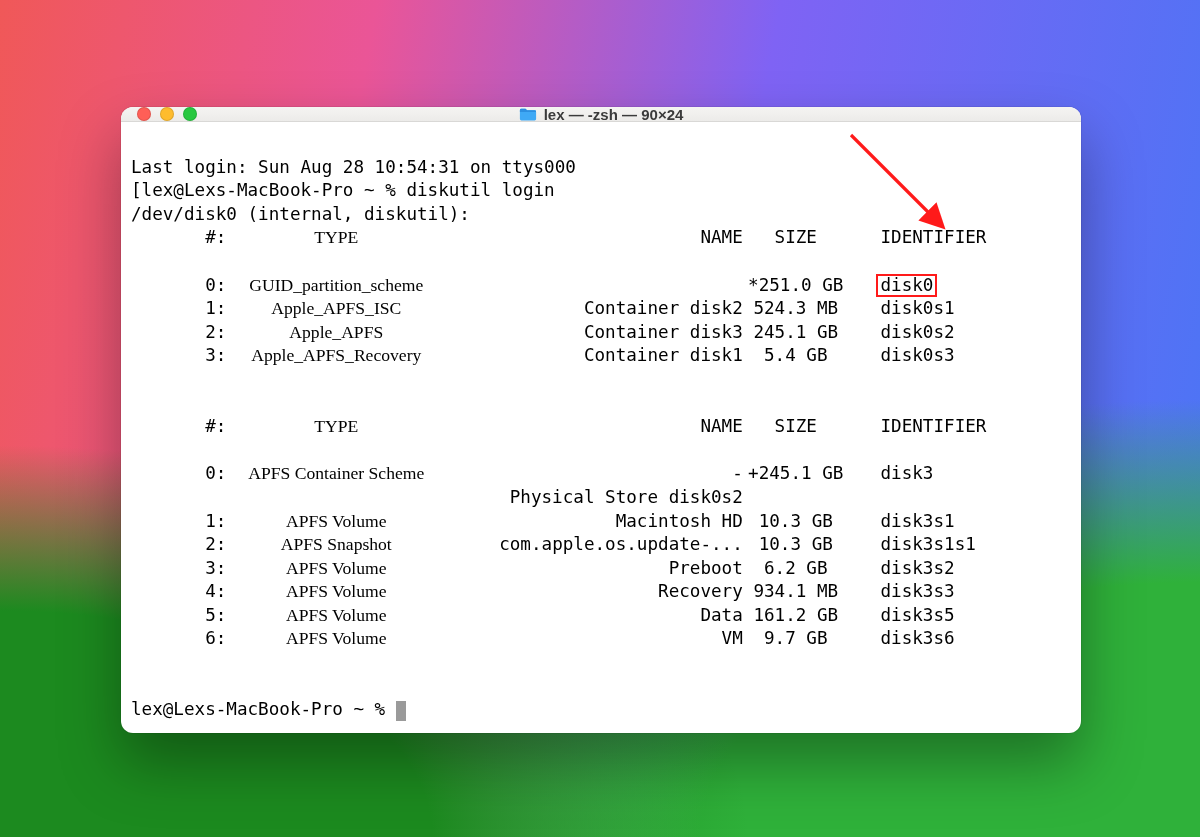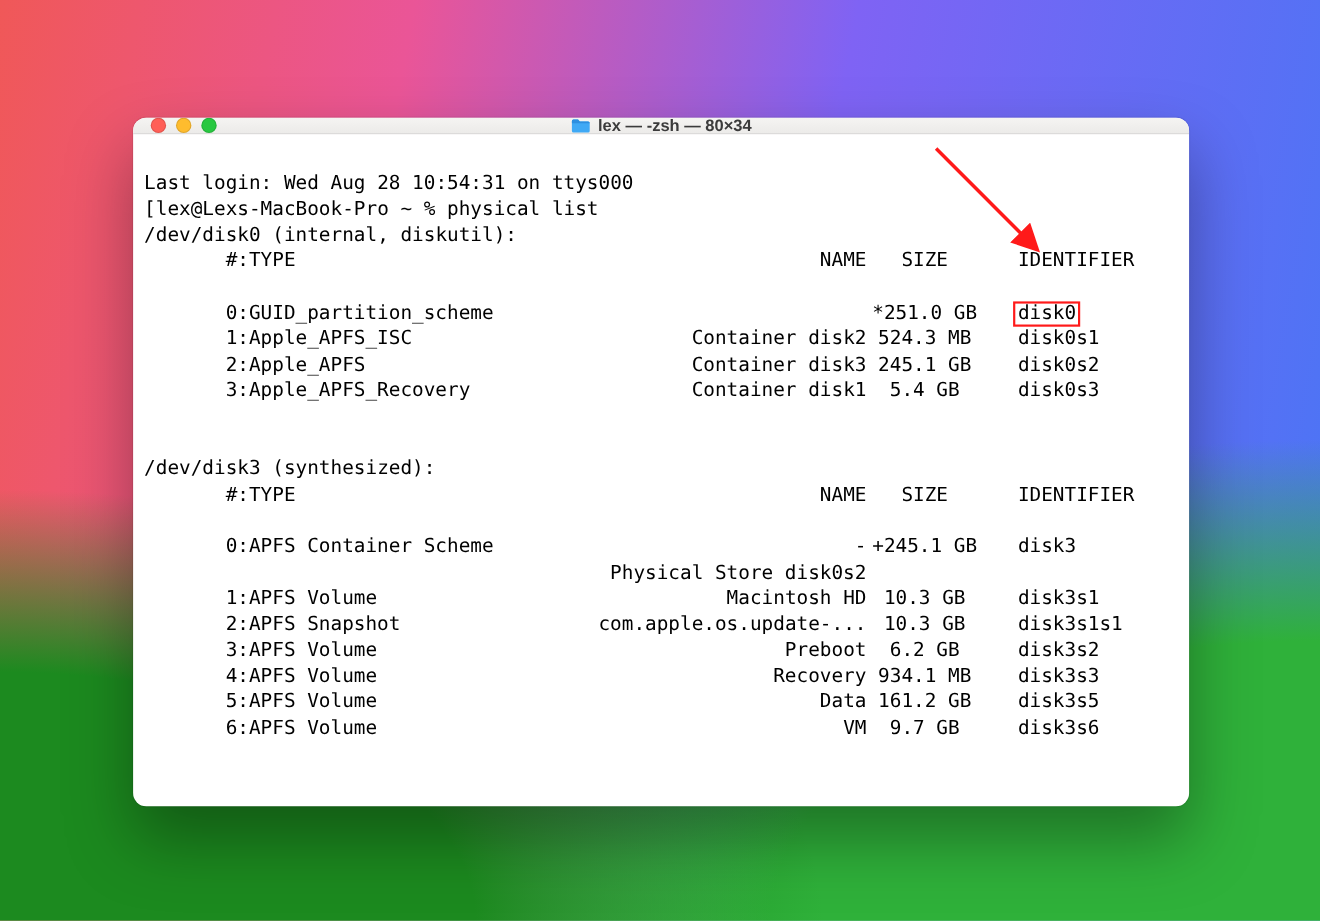--- a/index.html
+++ b/index.html
@@ -84,21 +84,21 @@
     font-size: 17.6px;
     line-height: 23.6px;
     color: #000;
     white-space: pre;
     letter-spacing: 0;
     position: relative;
   }
 
   .row { display: flex; }
   .c-idx  { width: 6ch; text-align: right; }
-  .c-type { width: 25ch; text-align: left; }
+  .c-type { width: 25ch; text-align: center; font-family: Liberation Serif, serif; }
   .c-name { width: 27ch; padding-left: 1ch; text-align: right; }
   .c-size { width: 10ch; text-align: center; }
   .c-id   { padding-left: 3ch; }
   .pad3 { display:inline-block; width:3ch; }
 
   .cursor-block {
     display: inline-block;
     width: 1ch;
     height: 1.15em;
     background: #9a9a9a;
@@ -132,35 +132,35 @@
       <div class="tl yellow"></div>
       <div class="tl green"></div>
     </div>
     <div class="title-center">
       <span class="folder-icon">
         <svg viewBox="0 0 20 16" width="18" height="15">
           <path d="M1 3.2 Q1 1.6 2.6 1.6 H7.2 L9 3.4 H17.4 Q19 3.4 19 5 V13 Q19 14.6 17.4 14.6 H2.6 Q1 14.6 1 13 Z" fill="#3fa9f5"></path>
           <path d="M1 3.2 Q1 1.6 2.6 1.6 H7.2 L9 3.4 H17.4 Q19 3.4 19 5 V5.2 H1 Z" fill="#2d8fe0"></path>
         </svg>
       </span>
-      <span>lex — -zsh — 80×34</span>
+      <span>lex — -zsh — 90×24</span>
     </div>
   </div>
 
   <div class="terminal-body">
-<span>Last login: Wed Aug 28 10:54:31 on ttys000</span>
-<span><span>[lex@Lexs-MacBook-Pro ~ % </span><span>physical list</span></span>
+<span>Last login: Sun Aug 28 10:54:31 on ttys000</span>
+<span><span>[lex@Lexs-MacBook-Pro ~ % </span><span>diskutil login</span></span>
 <span>/dev/disk0 (internal, diskutil):</span>
 <div class="row"><span class="pad3"></span><span class="c-idx">#:</span><span class="c-type">TYPE</span><span class="c-name">NAME</span><span class="c-size">SIZE</span><span class="c-id">IDENTIFIER</span></div>
 <div class="row"><span class="pad3"></span><span class="c-idx">0:</span><span class="c-type">GUID_partition_scheme</span><span class="c-name"></span><span class="c-size">*251.0 GB</span><span class="c-id"><span class="highlight-box">disk0</span></span></div><div class="row"><span class="pad3"></span><span class="c-idx">1:</span><span class="c-type">Apple_APFS_ISC</span><span class="c-name">Container disk2</span><span class="c-size">524.3 MB</span><span class="c-id">disk0s1</span></div><div class="row"><span class="pad3"></span><span class="c-idx">2:</span><span class="c-type">Apple_APFS</span><span class="c-name">Container disk3</span><span class="c-size">245.1 GB</span><span class="c-id">disk0s2</span></div><div class="row"><span class="pad3"></span><span class="c-idx">3:</span><span class="c-type">Apple_APFS_Recovery</span><span class="c-name">Container disk1</span><span class="c-size">5.4 GB</span><span class="c-id">disk0s3</span></div>
 <span> </span>
-<span>/dev/disk3 (synthesized):</span>
 <div class="row"><span class="pad3"></span><span class="c-idx">#:</span><span class="c-type">TYPE</span><span class="c-name">NAME</span><span class="c-size">SIZE</span><span class="c-id">IDENTIFIER</span></div>
 <div class="row"><span class="pad3"></span><span class="c-idx">0:</span><span class="c-type">APFS Container Scheme</span><span class="c-name">-</span><span class="c-size">+245.1 GB</span><span class="c-id">disk3</span></div><div class="row"><span class="pad3"></span><span class="c-idx"></span><span class="c-type"></span><span class="c-name">Physical Store disk0s2</span><span class="c-size"></span><span class="c-id"></span></div><div class="row"><span class="pad3"></span><span class="c-idx">1:</span><span class="c-type">APFS Volume</span><span class="c-name">Macintosh HD</span><span class="c-size">10.3 GB</span><span class="c-id">disk3s1</span></div><div class="row"><span class="pad3"></span><span class="c-idx">2:</span><span class="c-type">APFS Snapshot</span><span class="c-name">com.apple.os.update-...</span><span class="c-size">10.3 GB</span><span class="c-id">disk3s1s1</span></div><div class="row"><span class="pad3"></span><span class="c-idx">3:</span><span class="c-type">APFS Volume</span><span class="c-name">Preboot</span><span class="c-size">6.2 GB</span><span class="c-id">disk3s2</span></div><div class="row"><span class="pad3"></span><span class="c-idx">4:</span><span class="c-type">APFS Volume</span><span class="c-name">Recovery</span><span class="c-size">934.1 MB</span><span class="c-id">disk3s3</span></div><div class="row"><span class="pad3"></span><span class="c-idx">5:</span><span class="c-type">APFS Volume</span><span class="c-name">Data</span><span class="c-size">161.2 GB</span><span class="c-id">disk3s5</span></div><div class="row"><span class="pad3"></span><span class="c-idx">6:</span><span class="c-type">APFS Volume</span><span class="c-name">VM</span><span class="c-size">9.7 GB</span><span class="c-id">disk3s6</span></div>
 <span> </span>
+<span><span>lex@Lexs-MacBook-Pro ~ % </span><span class="cursor-block"></span></span>
 
     
     <svg class="annotation-arrow" style="left:720px; top:5px; width:120px; height:110px;" viewBox="0 0 120 110">
       <defs>
         <marker id="ah" markerWidth="8" markerHeight="8" refX="6" refY="4" orient="auto">
           <path d="M0,0 L8,4 L0,8 Z" fill="#ff1a1a"></path>
         </marker>
       </defs>
       <line x1="10" y1="8" x2="100" y2="98" stroke="#ff1a1a" stroke-width="3.2" marker-end="url(#ah)"></line>
     </svg>

